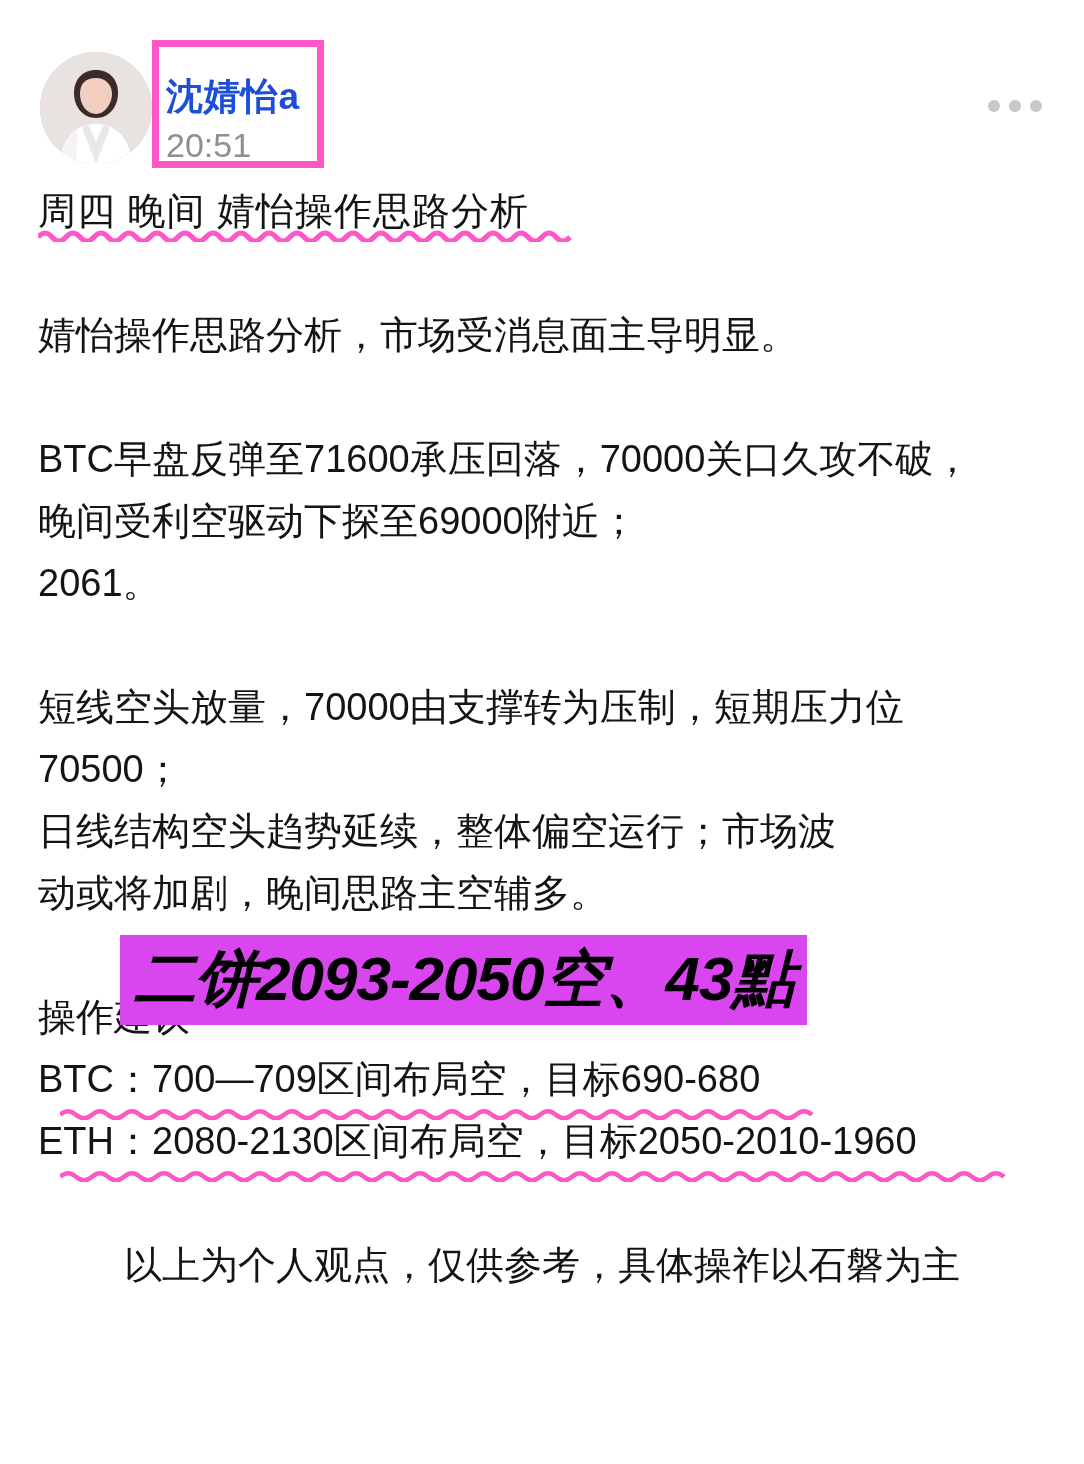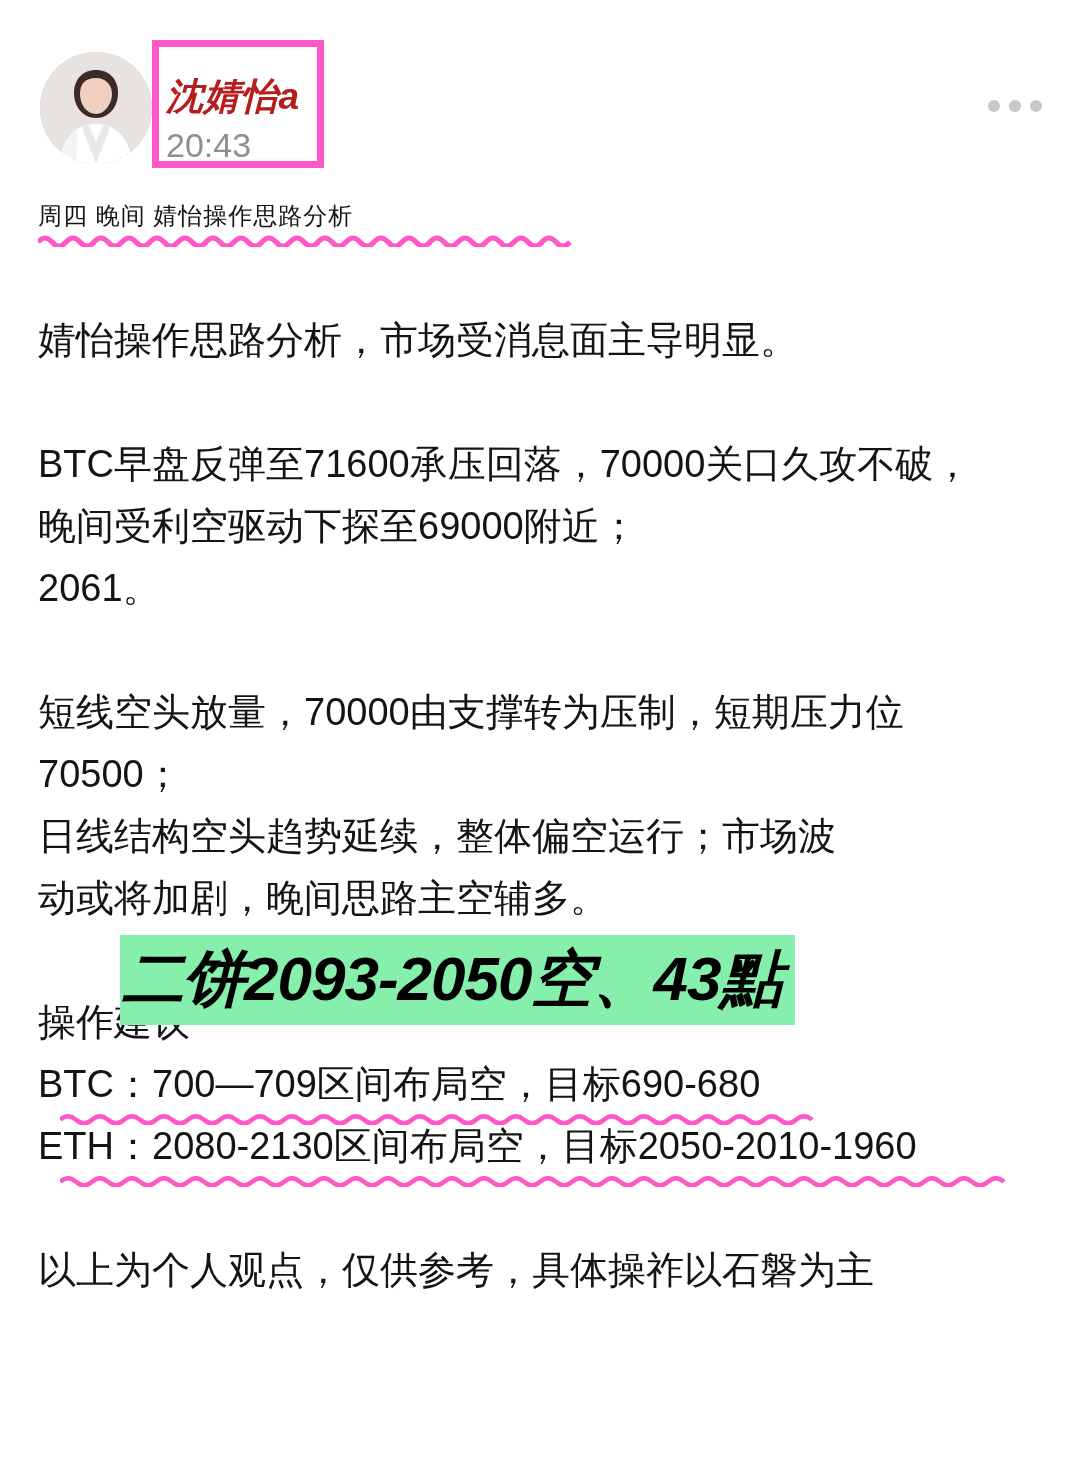--- a/index.html
+++ b/index.html
@@ -43,23 +43,22 @@
     border: 7px solid #ff57c8;
     box-sizing: border-box;
   }
   .author-name {
     position: absolute;
     left: 166px;
     top: 72px;
     font-size: 37px;
     font-weight: 700;
     letter-spacing: 0.5px;
-    color: #b91c1c;
+    color: #1d4ed8;
     white-space: nowrap;
-    font-style: italic;
   }
   .post-time {
     position: absolute;
     left: 166px;
     top: 126px;
     font-size: 34px;
     color: #8e8e93;
     white-space: nowrap;
   }
 
@@ -87,76 +86,76 @@
     font-size: 38px;
     line-height: 62px;
     color: #141414;
   }
   .para { margin: 0 0 0 0; }
   .spacer { height: 62px; }
 
   .title-line {
     position: relative;
     display: inline-block;
-    font-size: 24px;
+    font-size: 38px;
     letter-spacing: 1px;
   }
 
   .wavy-svg { display: block; width: 100%; height: 14px; }
 
   .line { white-space: nowrap; }
 
   
   .highlight-banner {
     position: absolute;
     left: 120px;
     top: 935px;
-    background: #86efac;
-    padding: 8px 14px 10px 2px;
+    background: #d946ef;
+    padding: 8px 14px 10px 14px;
     font-size: 62px;
     line-height: 72px;
     font-weight: 700;
     font-style: italic;
     color: #000;
     letter-spacing: -1px;
     white-space: nowrap;
     z-index: 5;
   }
 
   .advice-block { position: relative; }
   .advice-line { position: relative; display: block; white-space: nowrap; }
   .wave-wrap {
     position: absolute;
     height: 16px;
   }
   .wave-btc { left: 22px; width: 760px; bottom: -12px; }
   .wave-eth { left: 22px; width: 950px; bottom: -12px; }
 
-  .footer-note { white-space: nowrap; }
+  .footer-note { white-space: nowrap; text-align: center; }
 </style>
 </head>
 <body>
 
 <div class="post-header">
 
   <div class="avatar">
     <svg width="112" height="112" viewBox="0 0 112 112" aria-hidden="true">
       <rect width="112" height="112" fill="#dcdce0"></rect>
       <rect x="0" y="0" width="112" height="112" fill="#e8e2e0"></rect>
       <path d="M56 18c14 0 22 10 22 23 0 14-9 25-22 25S34 55 34 41c0-13 8-23 22-23z" fill="#3a2b28"></path>
       <path d="M56 26c10 0 16 7 16 16s-7 20-16 20-16-9-16-20 6-16 16-16z" fill="#f0cfc0"></path>
       <path d="M20 112c2-26 16-40 36-40s34 14 36 40z" fill="#ffffff"></path>
       <path d="M48 72l8 18 8-18 6 4-14 36-14-36z" fill="#e9e9ec"></path>
       <path d="M38 76c-10 7-16 20-18 36h16z" fill="#f4f4f6"></path>
     </svg>
   </div>
 
   <div class="name-box"></div>
   <div class="author-name">沈婧怡a</div>
-  <div class="post-time">20:43</div>
+  <div class="post-time">20:51</div>
 
   <div class="more-dots">
     <i></i>
     <i></i>
     <i></i>
   </div>
 </div>
 
 <div class="content">
 

